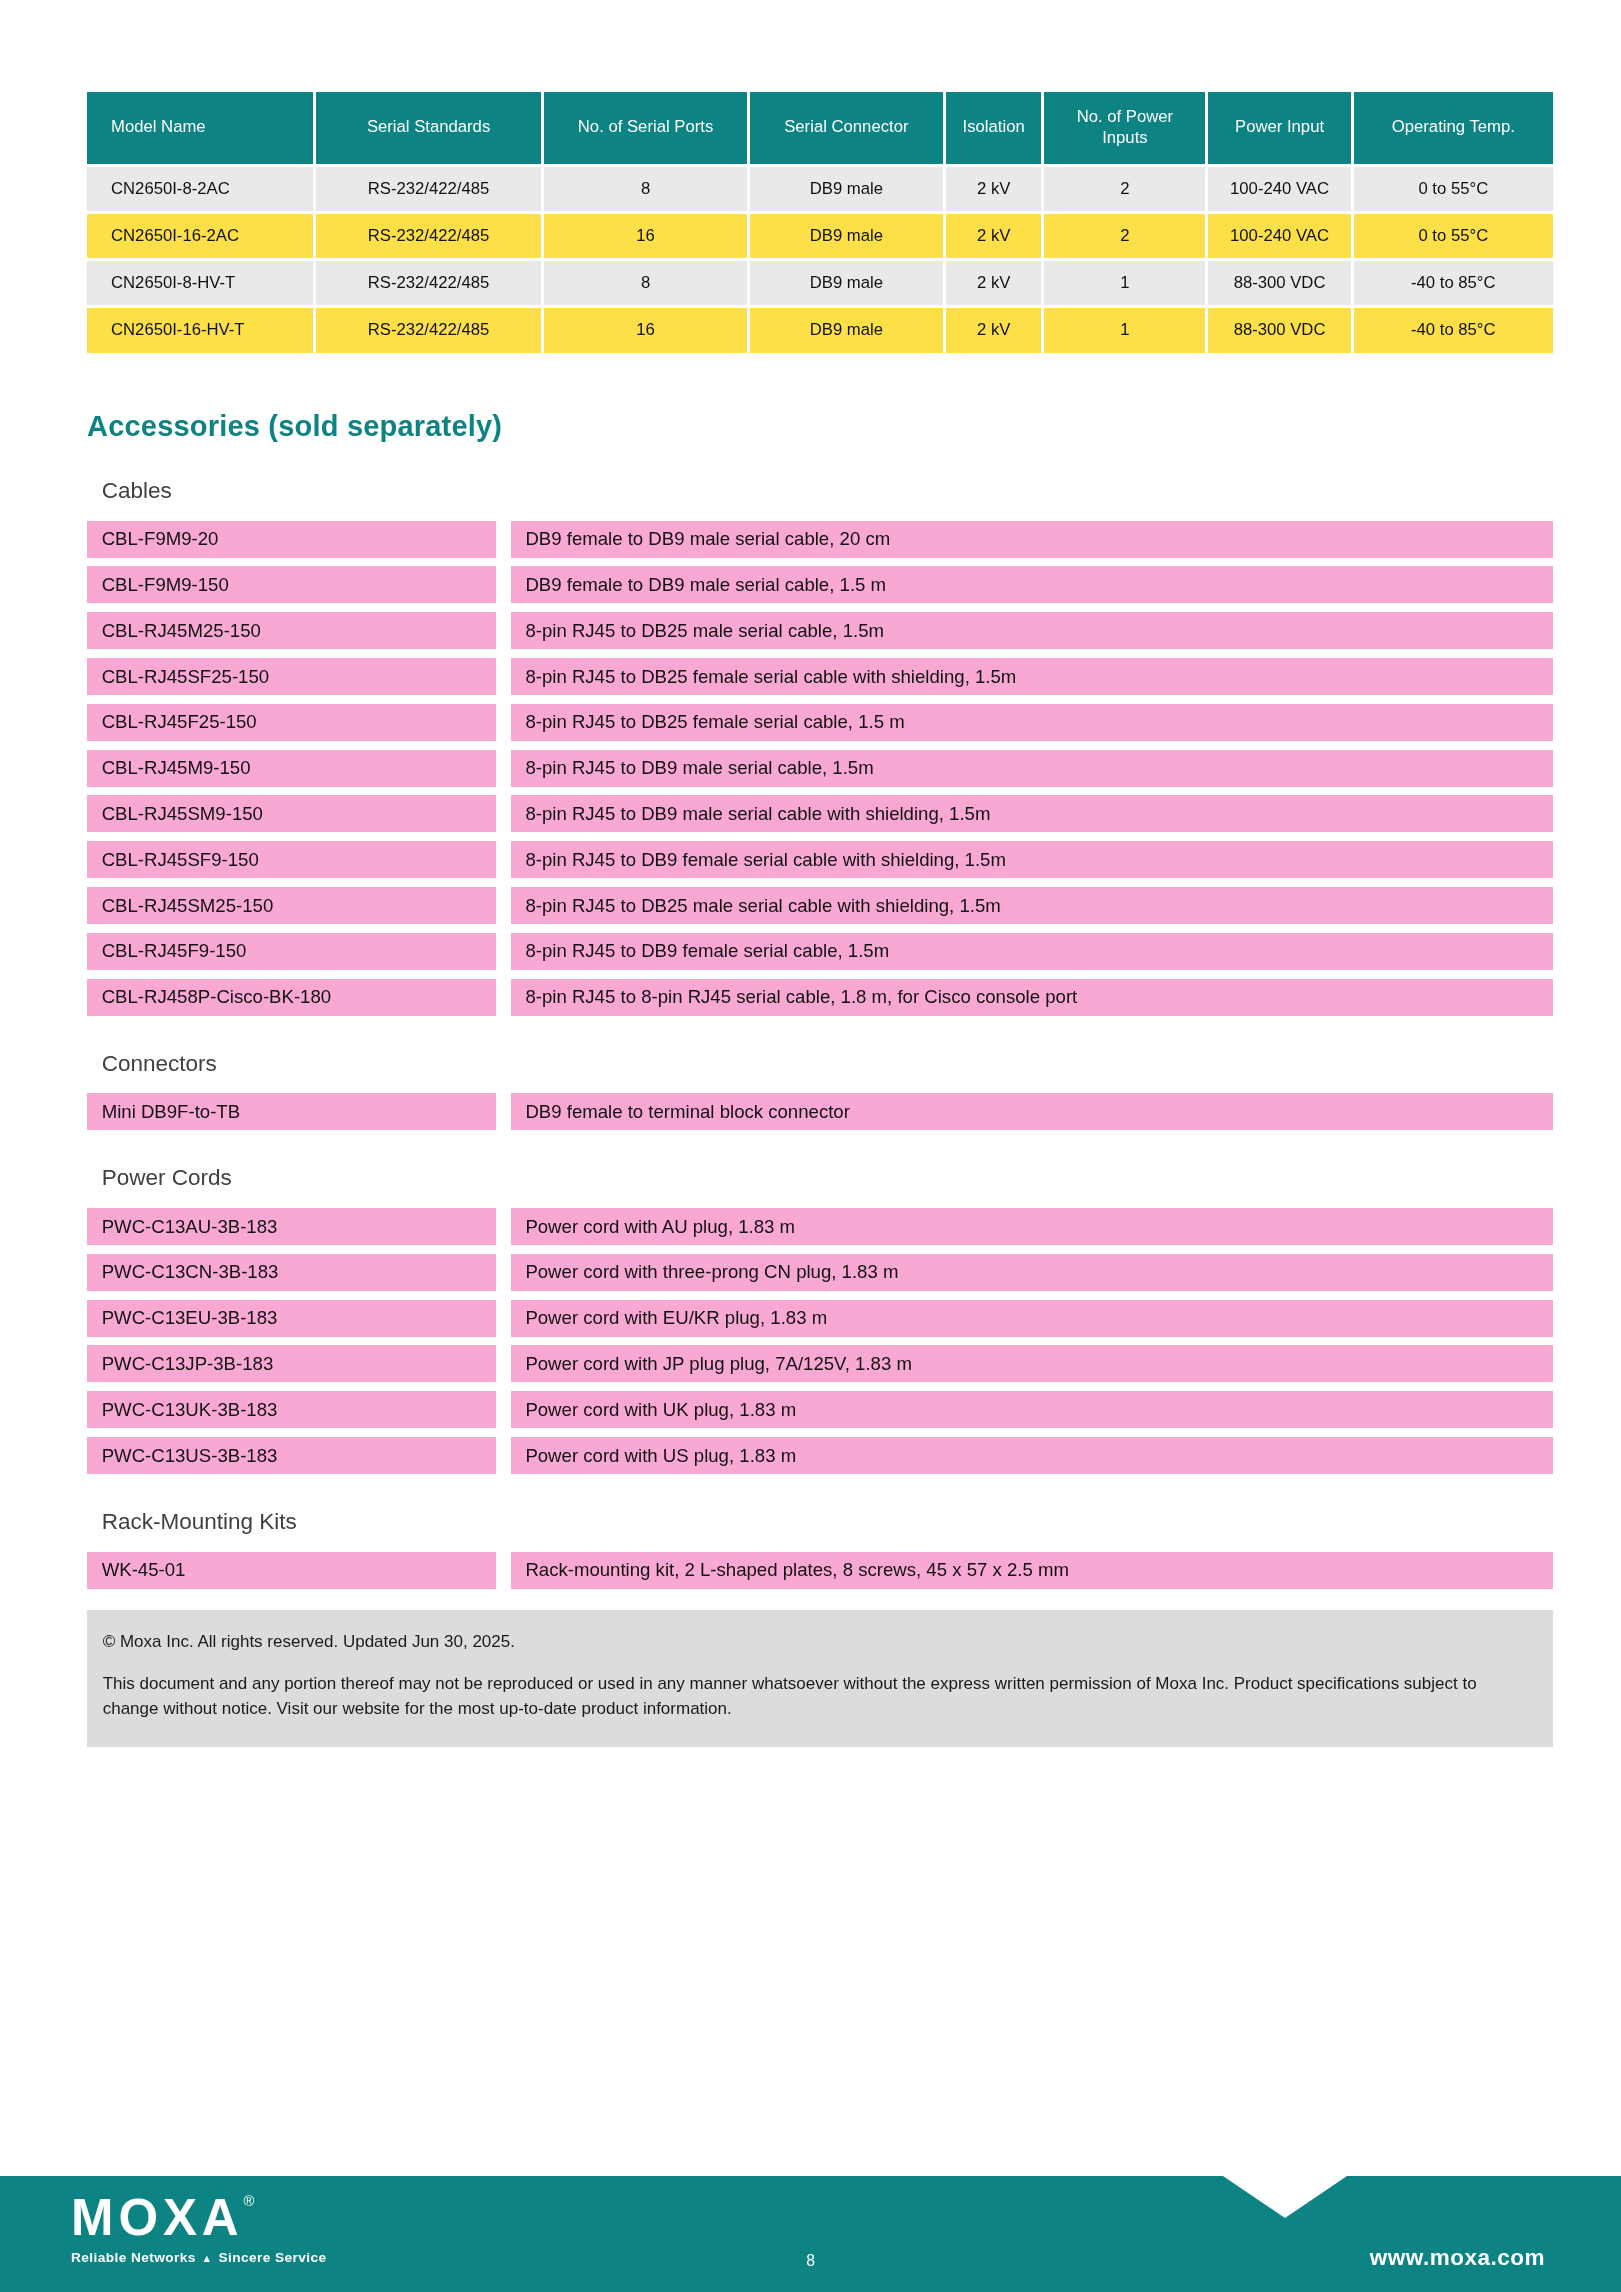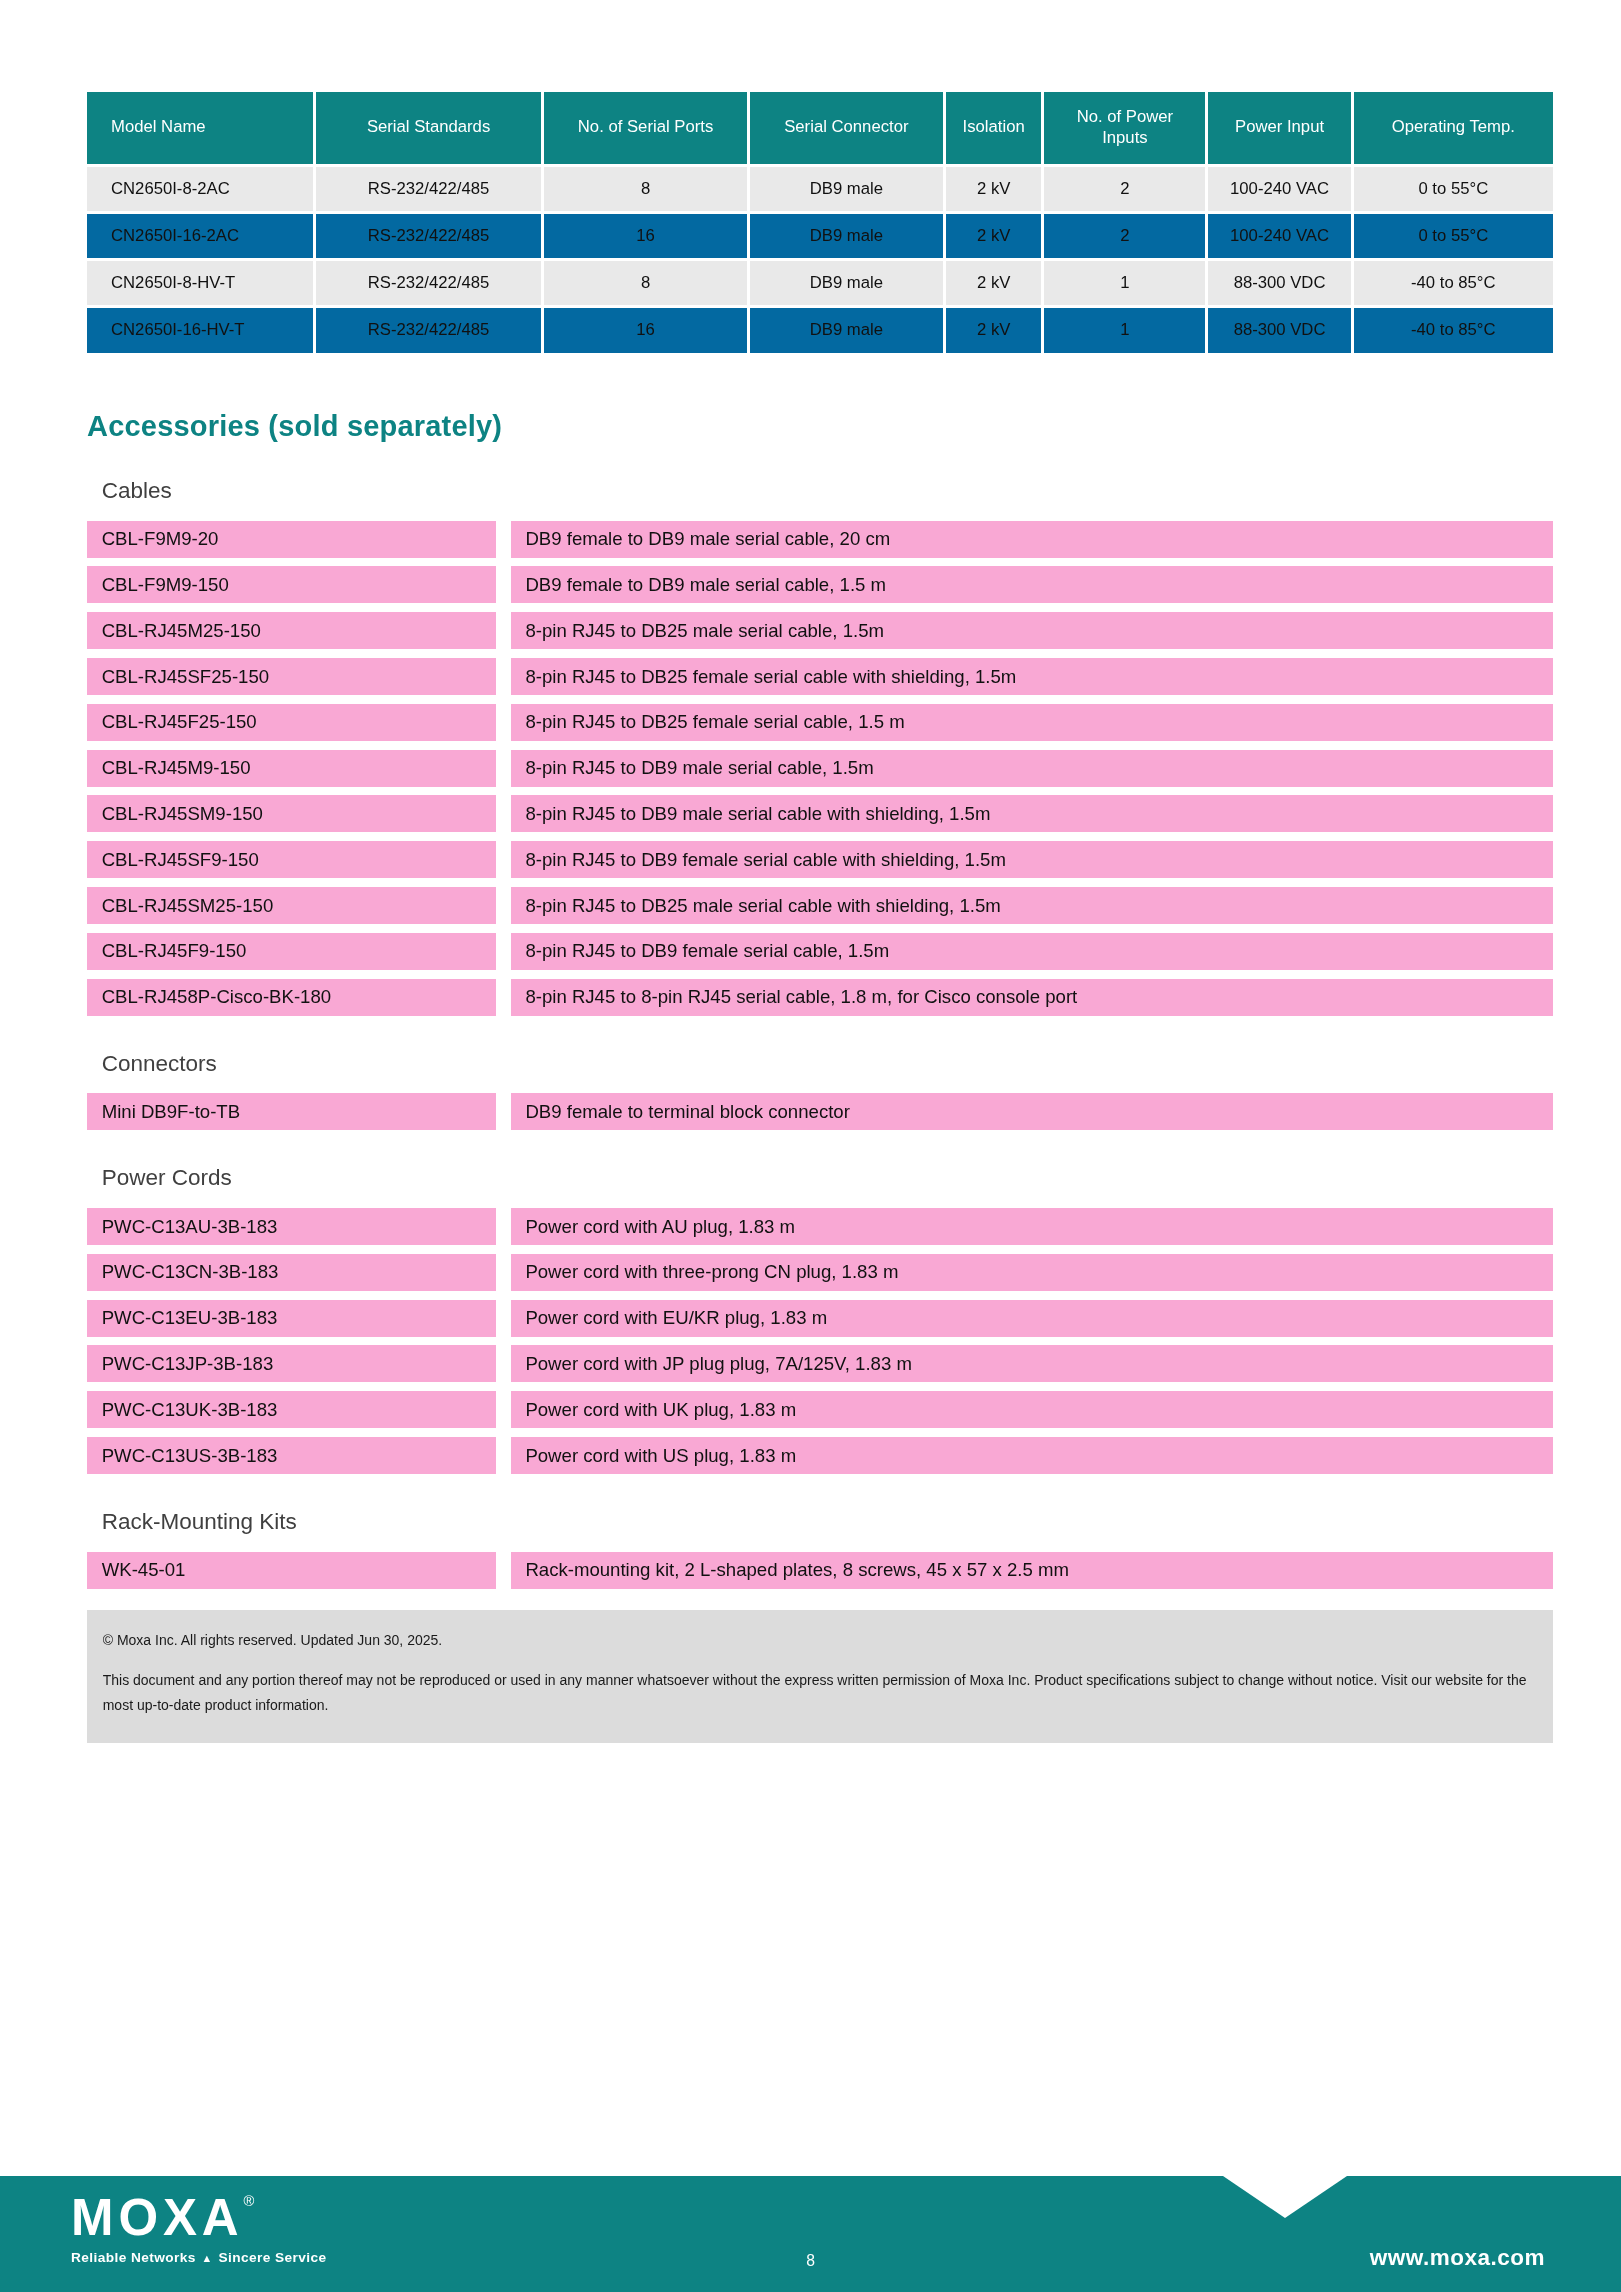--- a/index.html
+++ b/index.html
@@ -33,21 +33,21 @@
   table.spec-table tbody tr:last-child td { border-bottom: none; }
   table.spec-table th {
     background: #0d8383;
     color: #ffffff;
     font-weight: 400;
     height: 73px;
     line-height: 1.25;
   }
   table.spec-table td { height: 47px; }
   table.spec-table tr.row-odd td { background: #e9e9e9; }
-  table.spec-table tr.row-even td { background: #0369a1; }
+  table.spec-table tr.row-even td { background: #fde047; }
   table.spec-table th.first, table.spec-table td.first { text-align: left; padding-left: 24px; }
 
   
   .acc-title {
     margin-top: 57px;
     font-size: 29px;
     font-weight: bold;
     color: #0d8383;
     letter-spacing: 0.2px;
   }
@@ -71,21 +71,21 @@
     text-align: center;
   }
   .acc-model { width: 409px; margin-right: 14.7px; flex: none; }
   .acc-desc { flex: 1; }
 
   
   .legal-block {
     margin-top: 21.6px;
     background: #dcdcdc;
     padding: 21.6px 17.6px 25.5px 15.7px;
-    font-size: 14px;
+    font-size: 17px;
     color: #1a1a1a;
   }
   .legal-block .copyright { margin-bottom: 20.6px; }
   .legal-block .legal { line-height: 24.5px; }
 
   
   .bottom-bar {
     position: absolute;
     left: 0; right: 0; bottom: 0;
     height: 117px;

